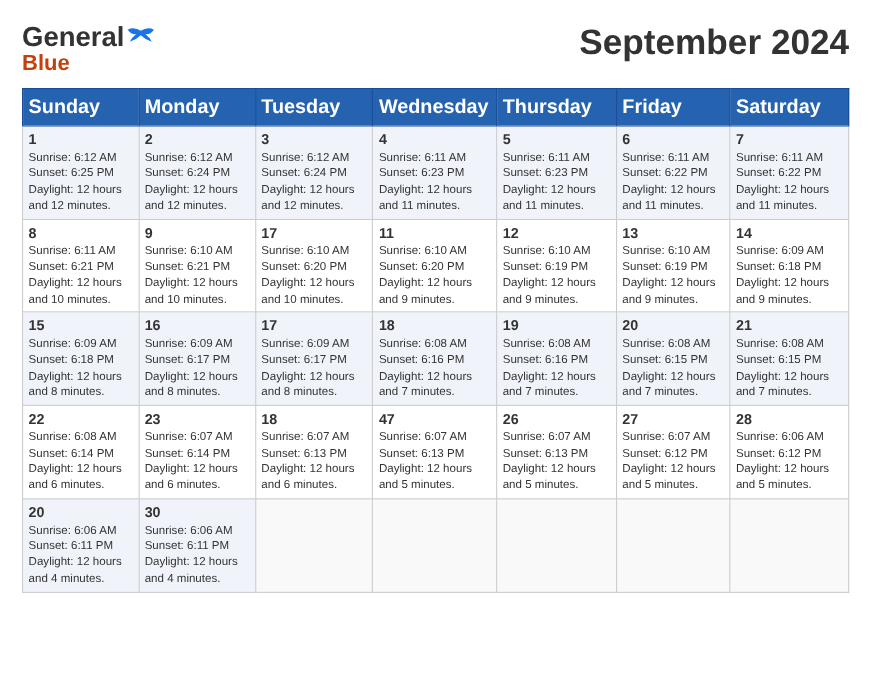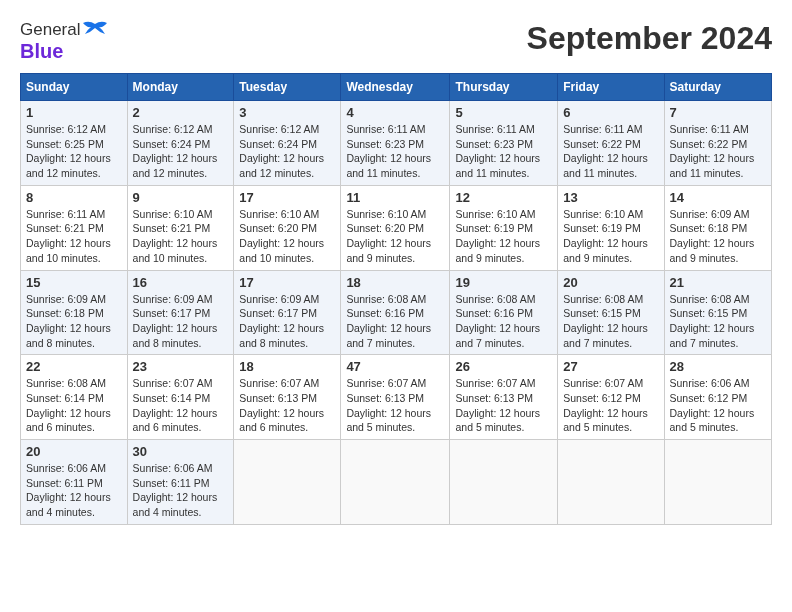--- a/index.html
+++ b/index.html
@@ -37,21 +37,21 @@
       border-collapse: collapse;
       font-size: 11px;
     }
     .calendar thead tr {
       background: #2563b0;
       color: #fff;
     }
     .calendar thead th {
       padding: 6px 5px;
       text-align: left;
-      font-size: 12px;
+      font-size: 18px;
       font-weight: bold;
       border: 1px solid #1a4d9a;
     }
     .calendar tbody tr {
       vertical-align: top;
     }
     .calendar tbody td {
       border: 1px solid #ccc;
       padding: 4px 5px;
       width: 113px;
@@ -81,27 +81,27 @@
       background: #f9f9f9 !important;
     }
   </style>
 </head>
 <body>
 
 <div class="header-section">
   <div class="logo">
     <div>
       <div style="display:flex;align-items:center;">
-        <div style="font-family:Arial,sans-serif;font-size:17px;font-weight:normal;color:#333;line-height:1.15;">
+        <div style="font-family:Arial,sans-serif;font-size:25px;font-weight:bold;color:#333;line-height:1.15;">
           <span style="color:#333;">General</span><svg width="28" height="22" viewBox="0 0 28 22" style="vertical-align:middle;margin-left:1px;">
               <path d="M14 4 Q20 0 26 3 Q22 8 18 7 Q22 10 24 14 Q18 12 14 8 Q10 12 4 14 Q6 10 10 7 Q6 8 2 3 Q8 0 14 4Z" fill="#1a73e8"></path>
             </svg>
         </div>
       </div>
-      <div style="font-family:Arial,sans-serif;font-size:20px;font-weight:bold;color:#6d28d9;margin-top:-2px;">Blue</div>
+      <div style="font-family:Arial,sans-serif;font-size:20px;font-weight:bold;color:#c2410c;margin-top:-2px;">Blue</div>
     </div>
   </div>
   <div class="title-block">
     <div class="main-title">September 2024</div>
   </div>
 </div>
 
 <table class="calendar">
   <thead>
     <tr>

